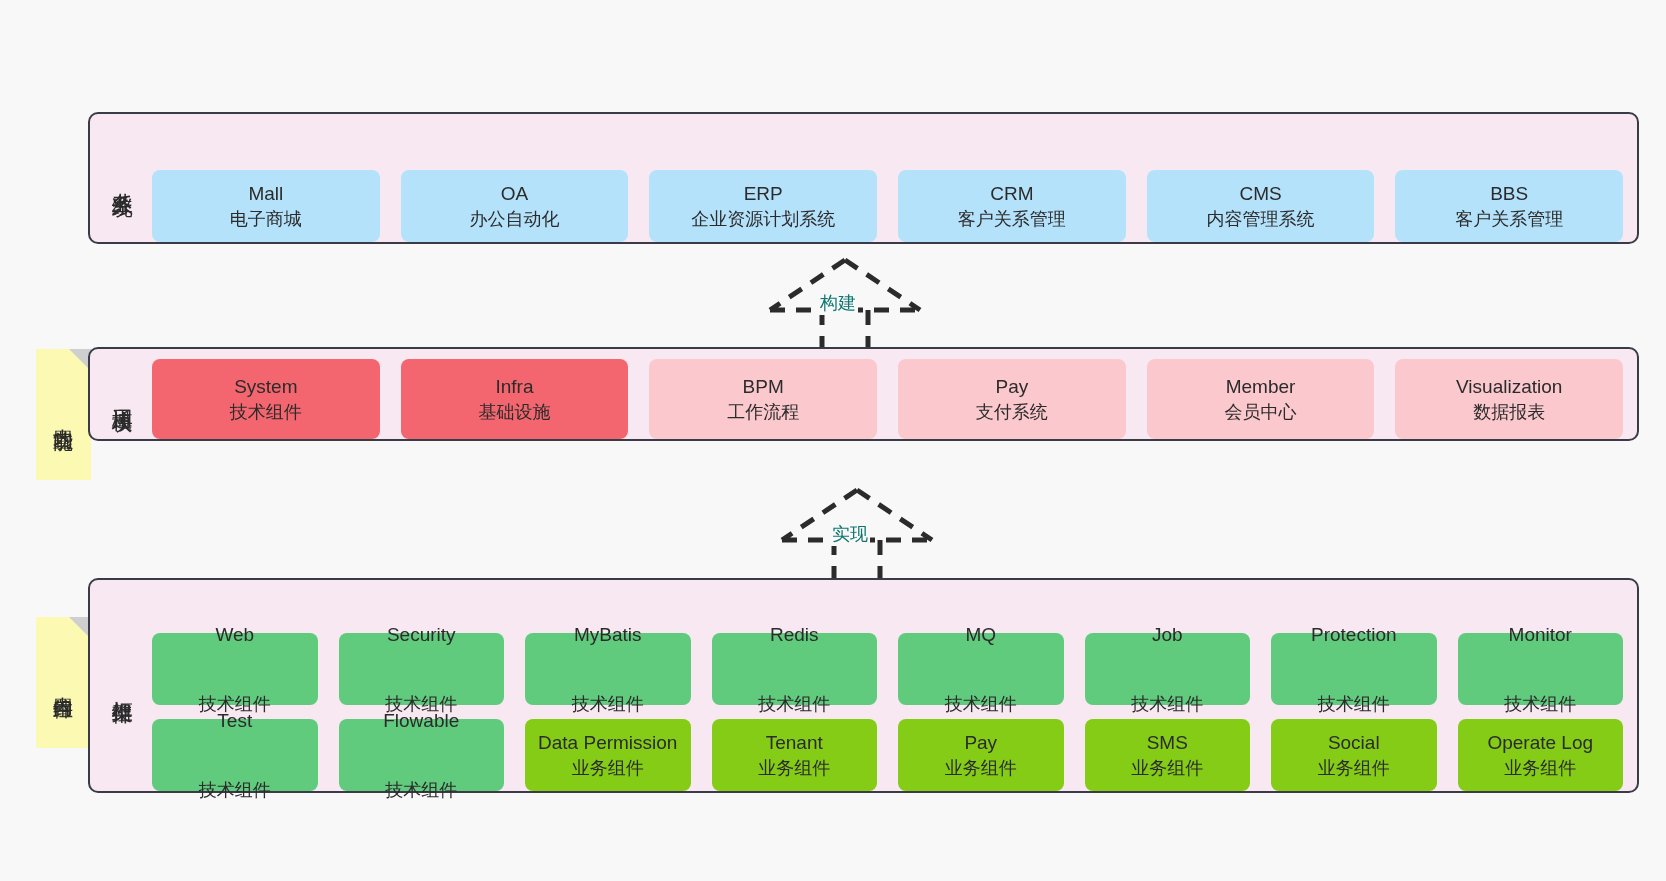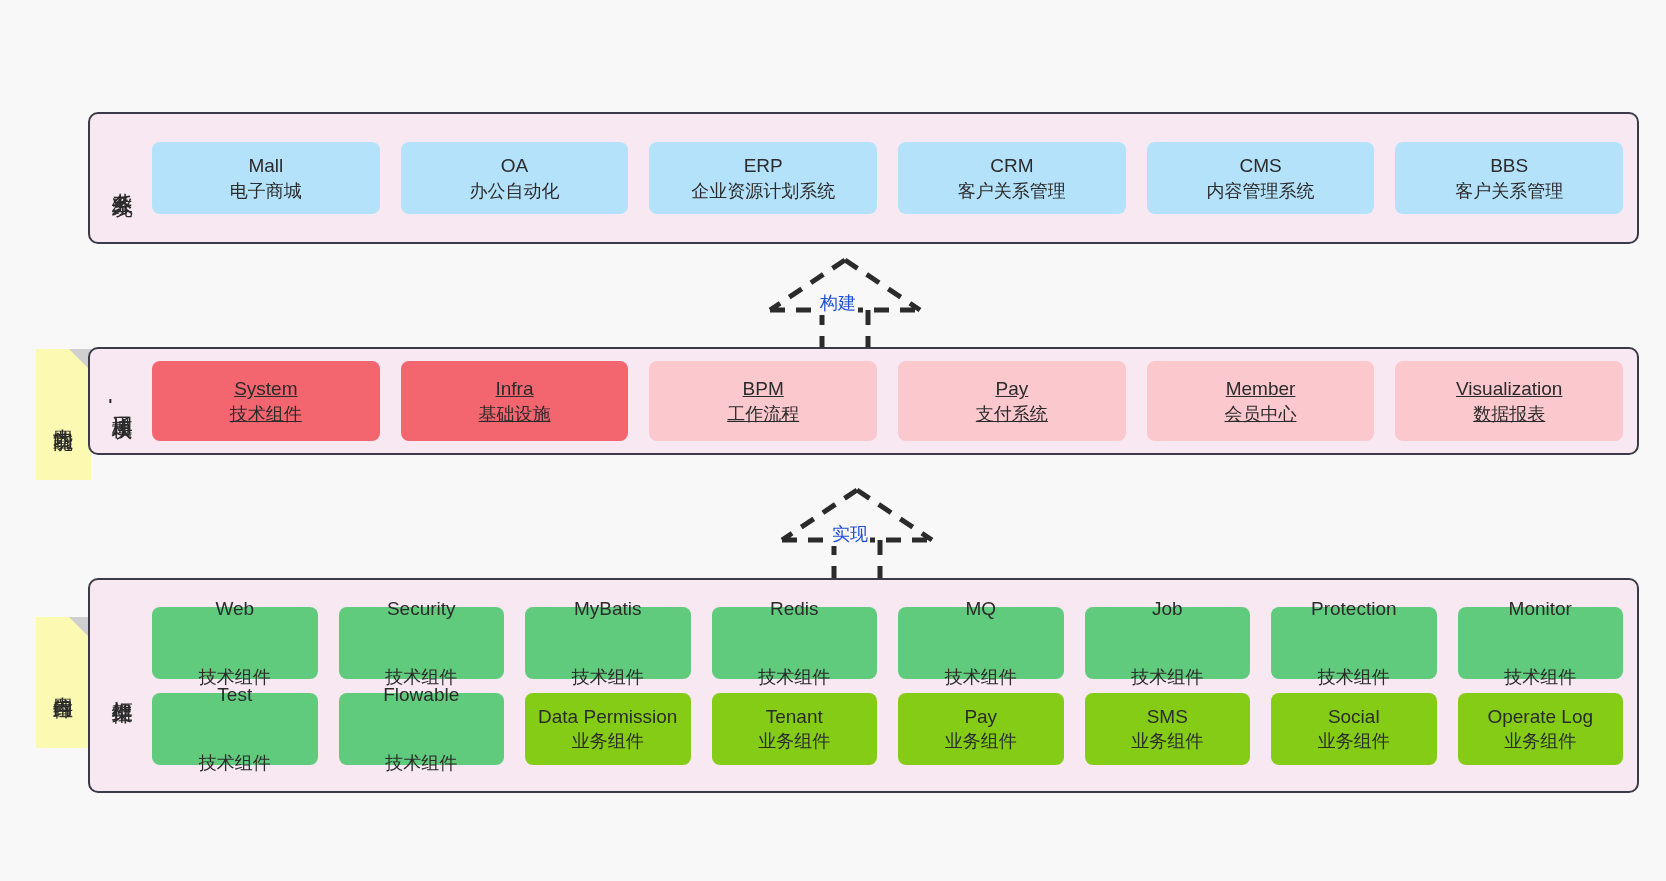--- a/index.html
+++ b/index.html
@@ -45,21 +45,21 @@
     writing-mode: vertical-rl;
     text-orientation: upright;
     color: #2b2b2b;
     margin-left: 12px;
     white-space: nowrap;
   }
   .layer-body {
     flex: 1 1 auto;
     display: flex;
     flex-direction: column;
-    justify-content: center;
+    justify-content: flex-end;
     padding: 0 14px 0 10px;
     gap: 14px;
   }
   .row {
     display: flex;
     flex-direction: row;
     gap: 21px;
   }
   .card {
     flex: 1 1 0;
@@ -84,21 +84,21 @@
 
   
   .c-blue        { background: #b5e2fb; }
   .c-red         { background: #f4666f; }
   .c-pink        { background: #fbc8ce; }
   .c-green       { background: #60cb7d; gap: 44px; }
   .c-lightgreen  { background: #84cc16; }
 
   
   #layer-business  { left: 88px;  top: 112px; width: 1551px; height: 132px; }
-  #layer-modules   { left: 88px;  top: 347px; width: 1551px; height: 108px; text-decoration: underline; }
+  #layer-modules   { left: 88px;  top: 347px; width: 1551px; height: 94px; }
   #layer-framework { left: 88px;  top: 578px; width: 1551px; height: 215px; }
 
   #layer-business  .card { height: 72px; }
   #layer-modules   .card { height: 80px; }
   #layer-framework .card { height: 72px; }
 
   
   .note {
     position: absolute;
     width: 55px;
@@ -128,21 +128,21 @@
   #note-framework { left: 36px; top: 617px; height: 131px; }
 
   
   .arrow-svg { position: absolute; }
   #arrow-build   { left: 750px; top: 252px; }
   #arrow-impl    { left: 762px; top: 482px; }
 
   .arrow-label {
     position: absolute;
     font-size: 18px;
-    color: #1d4ed8;
+    color: #0f766e;
     background: #f8f8f8;
     padding: 0 2px;
     white-space: nowrap;
   }
   #label-build { left: 818px; top: 291px; }
   #label-impl  { left: 830px; top: 522px; }
 </style>
 </head>
 <body>
 

